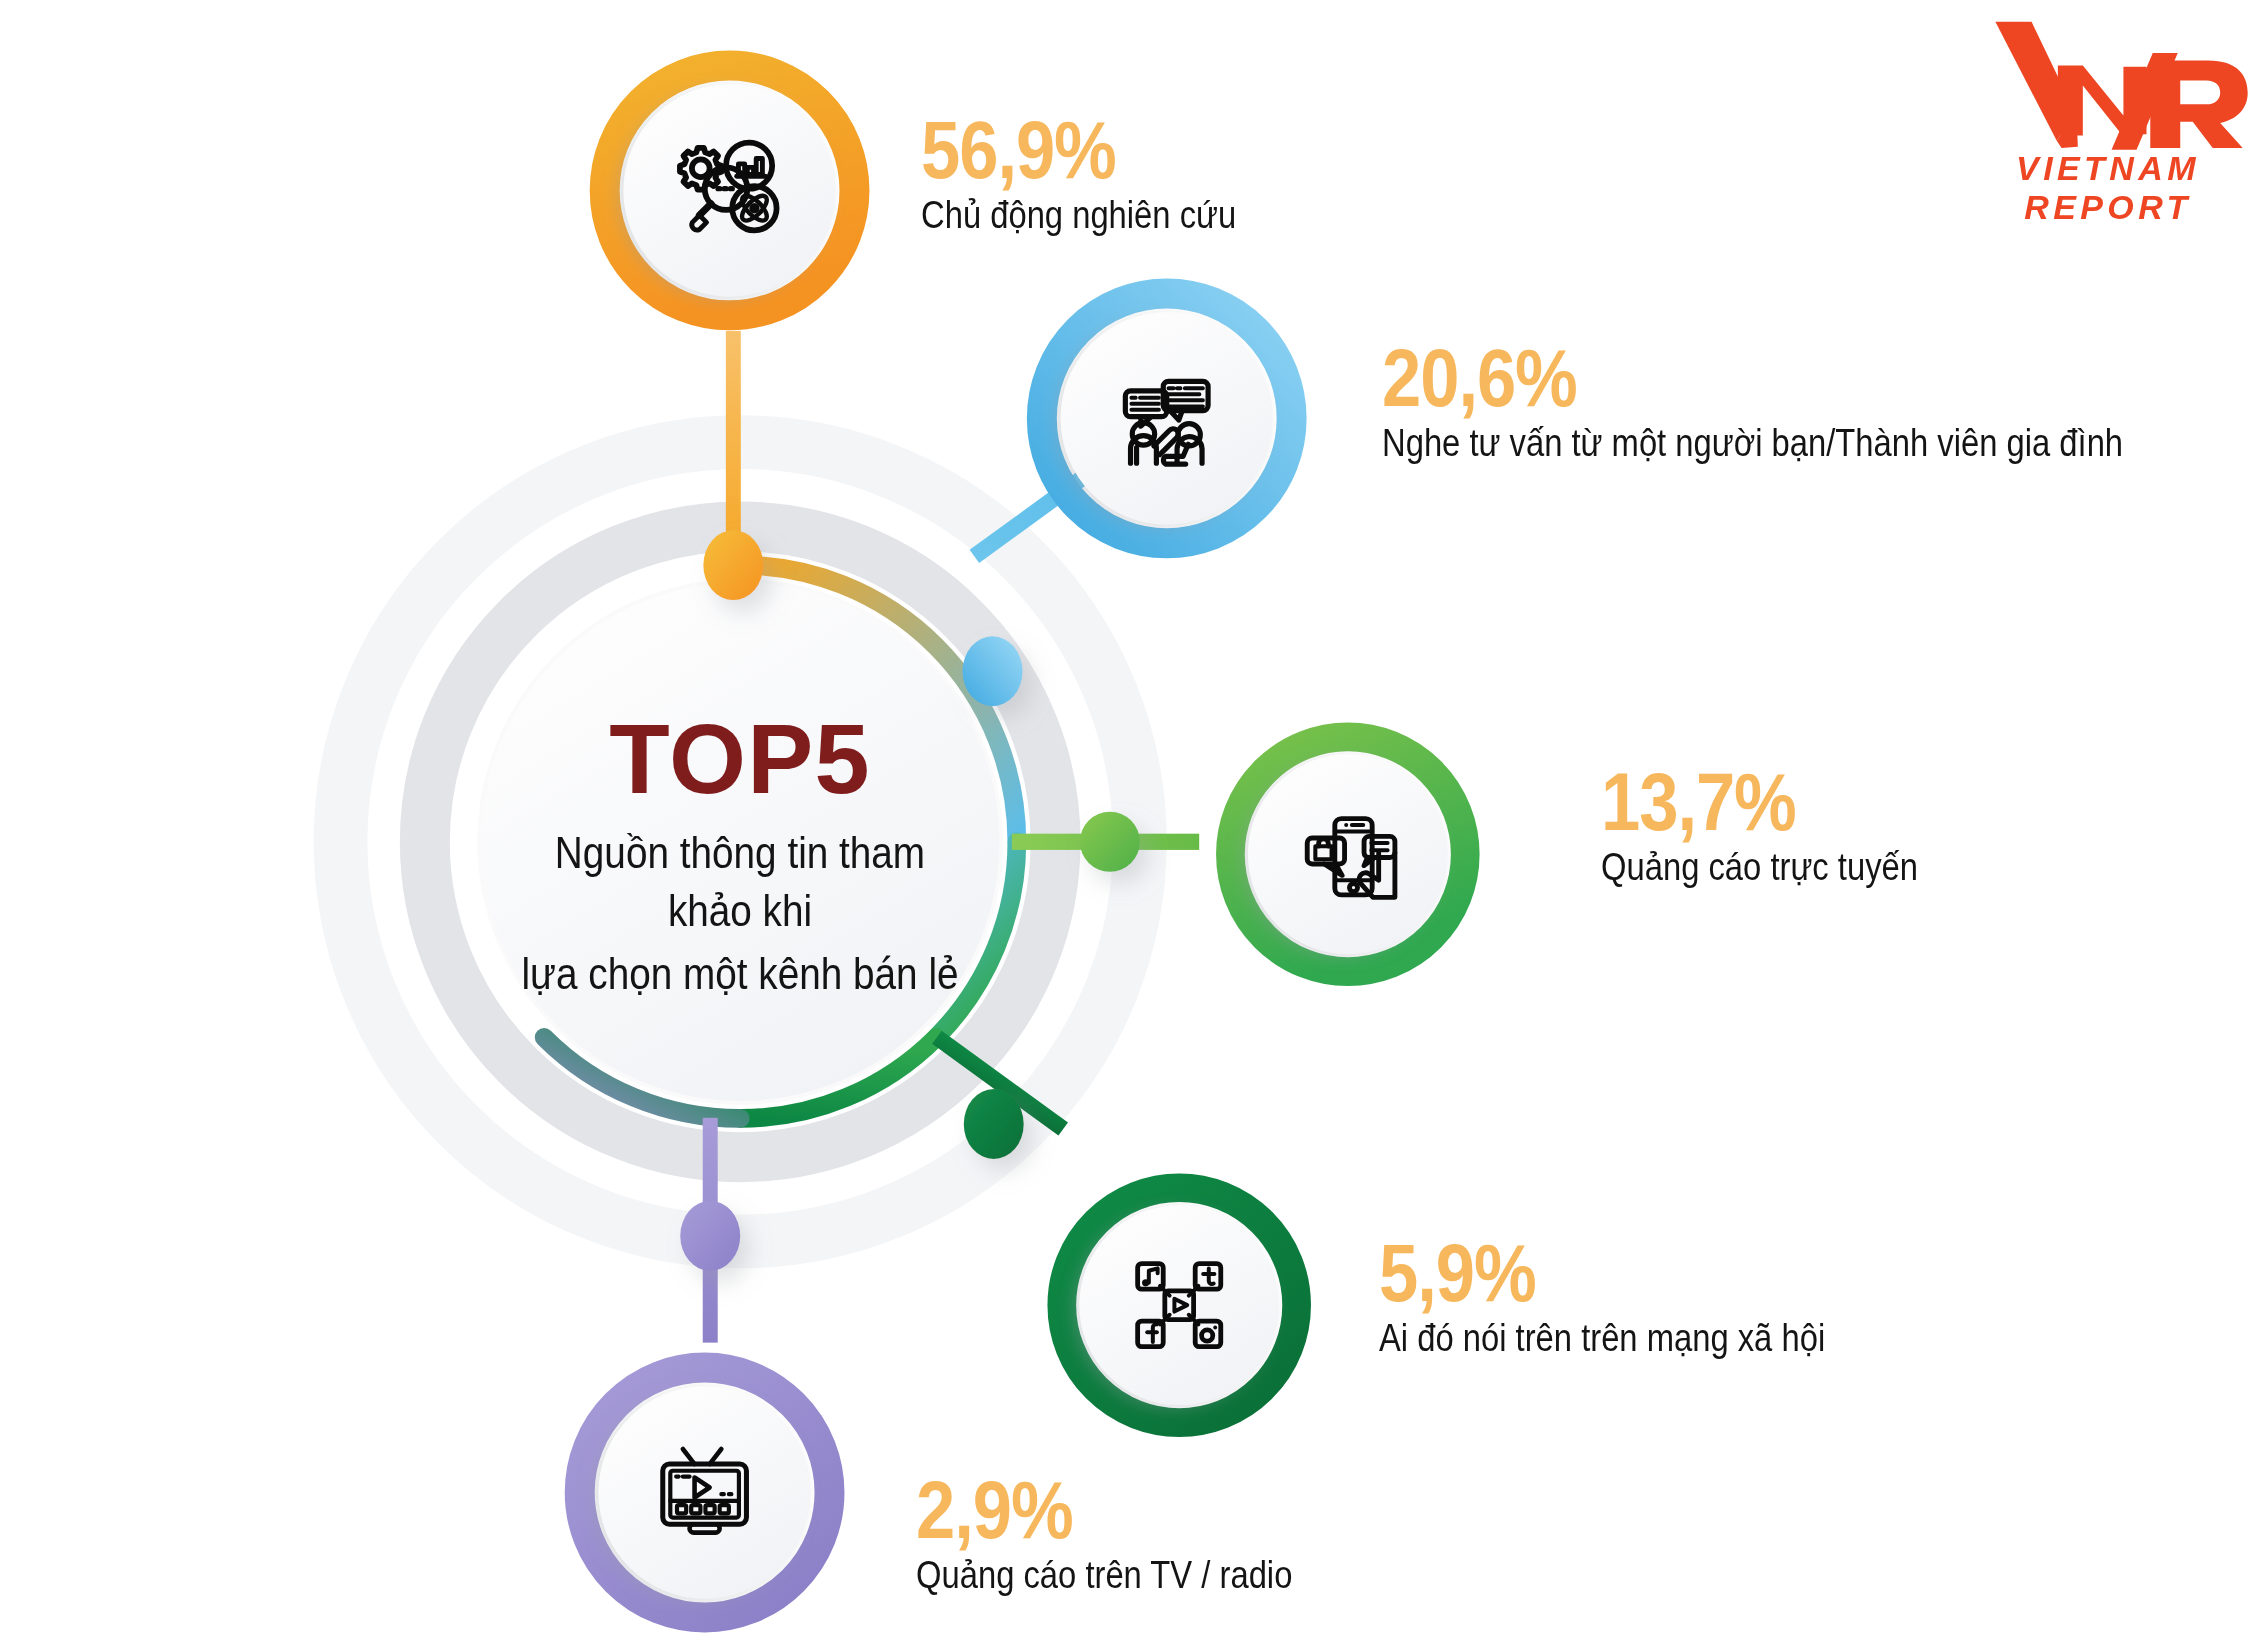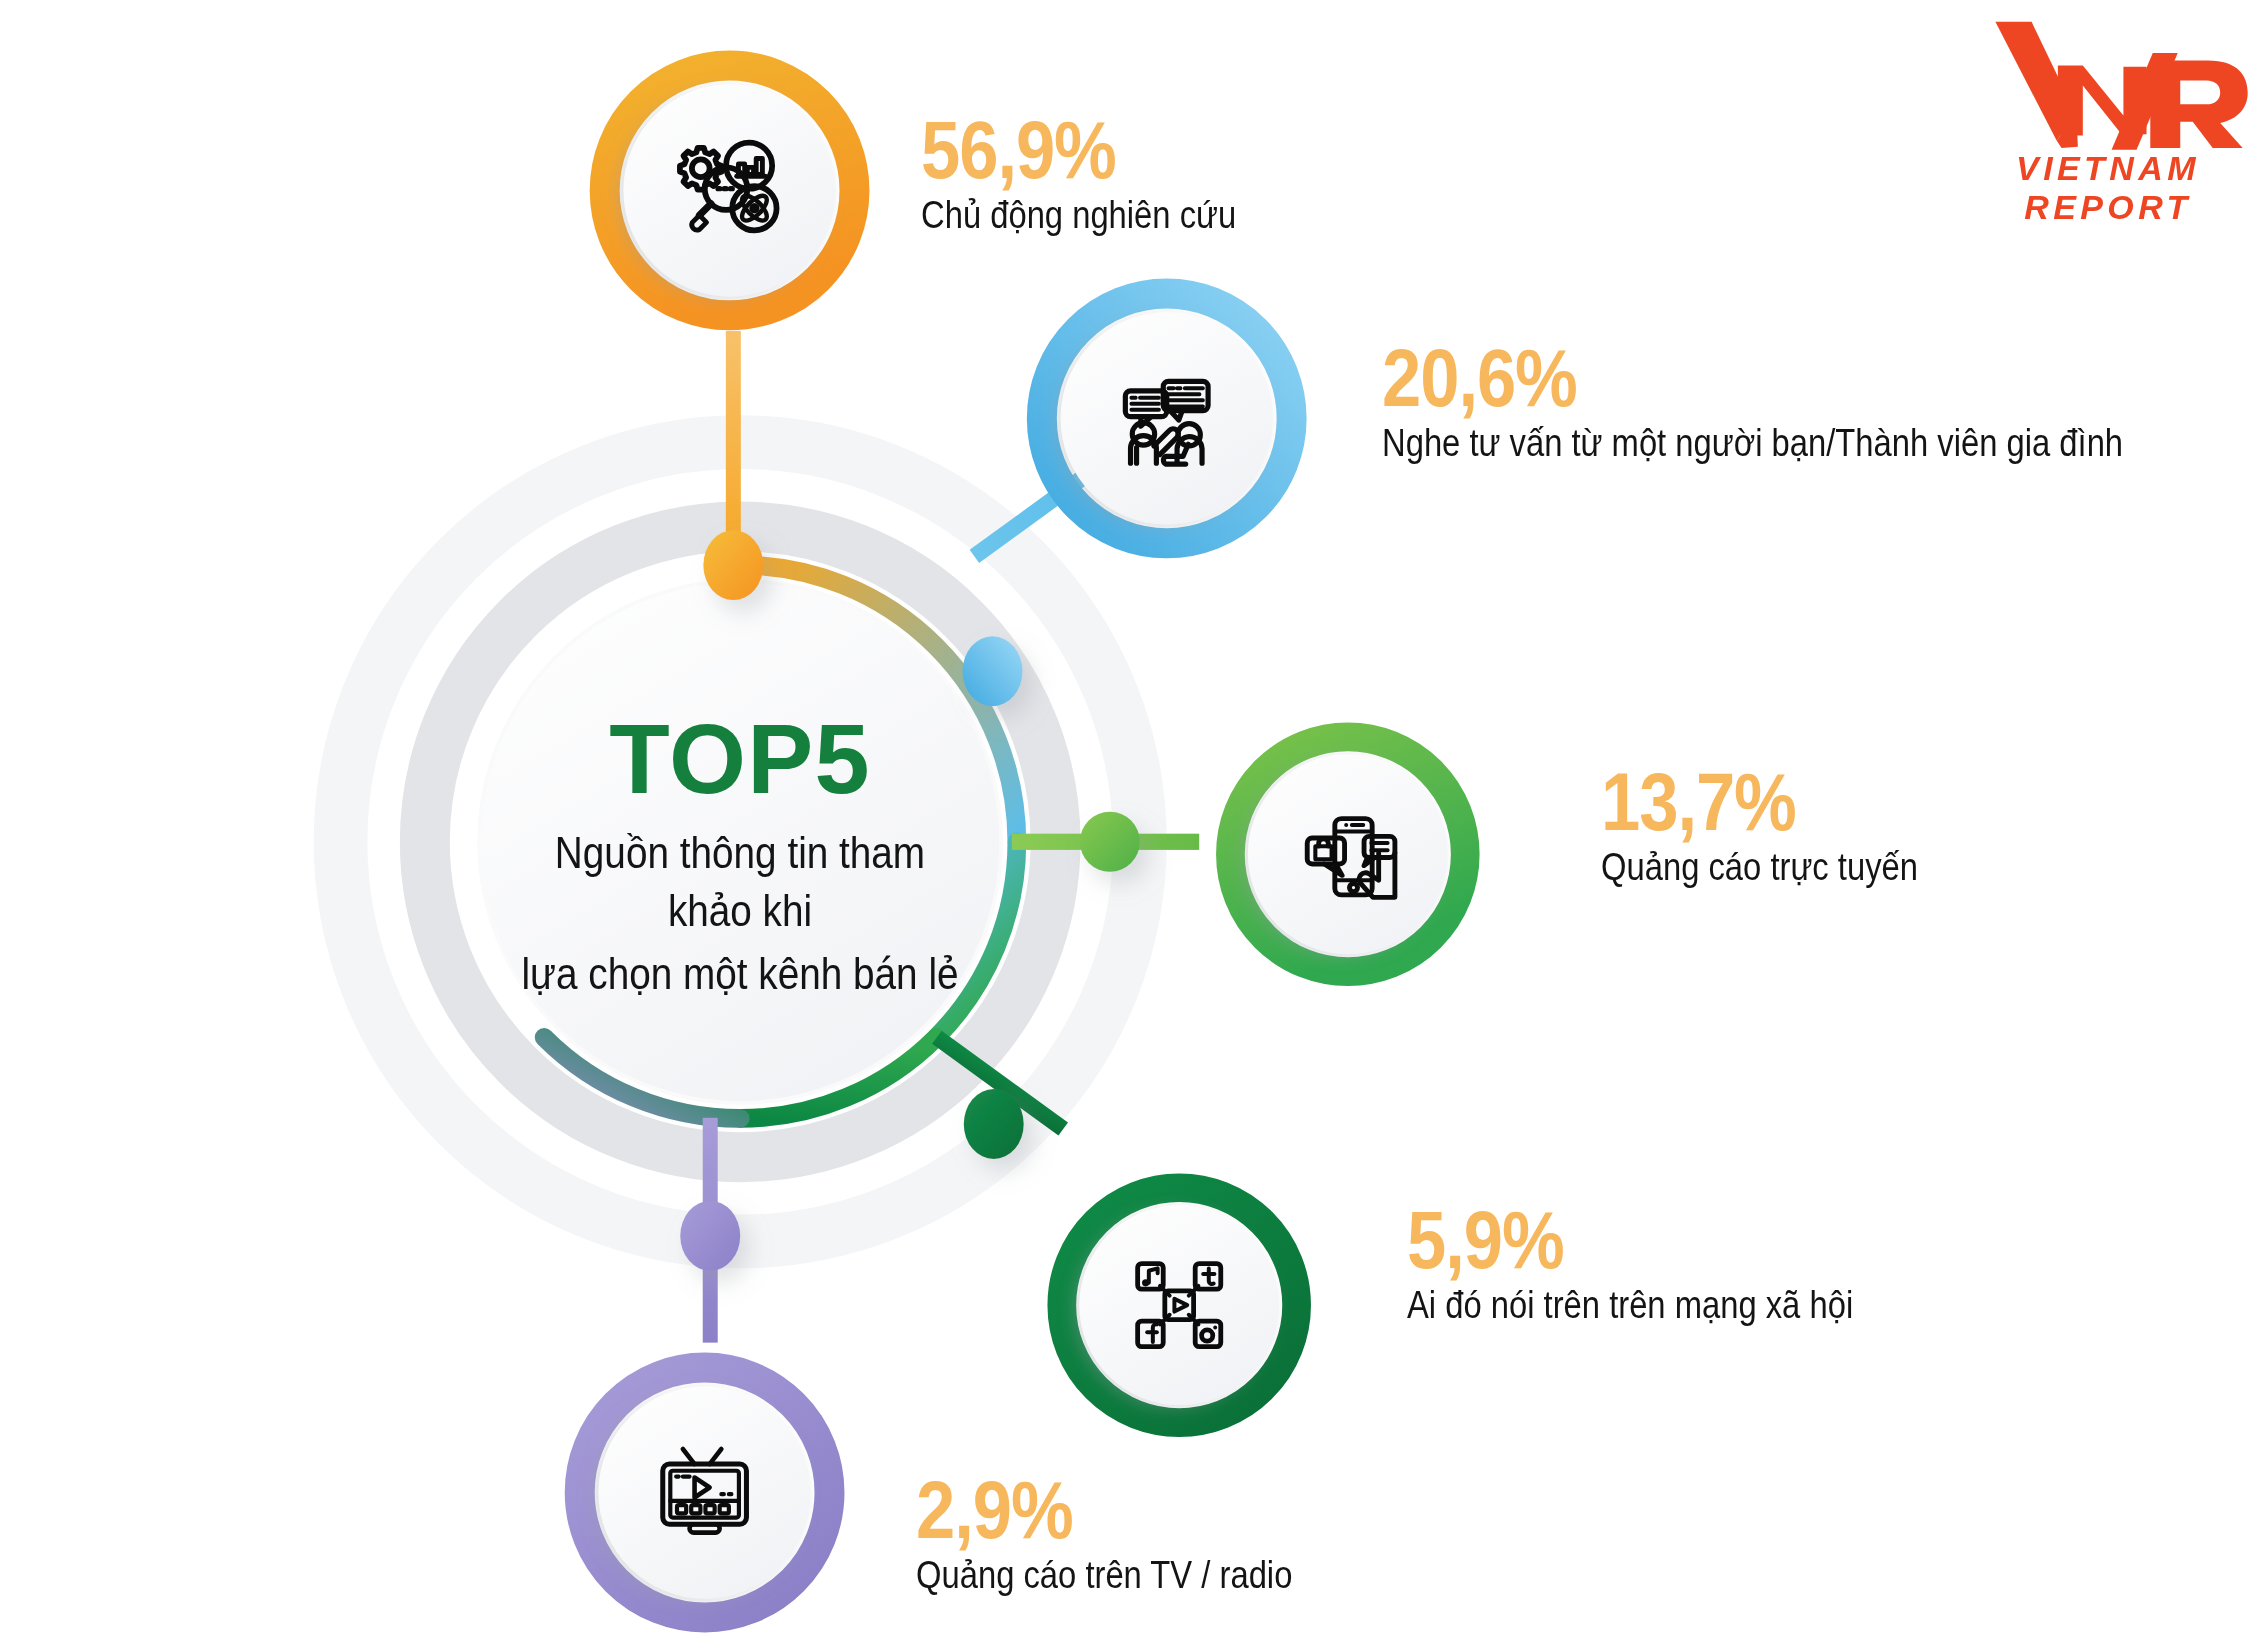--- a/index.html
+++ b/index.html
@@ -53,21 +53,21 @@
   }
   .center-text {
     position: absolute;
     width: 512px;
     text-align: center;
   }
   .center-top5 {
     font-family: "Liberation Sans Narrow", "Liberation Sans", sans-serif;
     font-weight: bold;
     font-size: 99px;
-    color: #15803d;
+    color: #7f1d1d;
     letter-spacing: 1.2px;
     line-height: 1;
   }
   .center-sub {
     font-family: "Liberation Sans Narrow", "Liberation Sans", sans-serif;
     font-size: 44px;
     color: #141414;
     line-height: 1.32;
     margin-top: 16px;
     transform: scaleX(0.88);
@@ -382,21 +382,21 @@
   <div class="label-block" style="left:1382px; top:337px;">
     <div class="pct">20,6%</div>
     <div class="desc">Nghe tư vấn từ một người bạn/Thành viên gia đình</div>
   </div>
 
   <div class="label-block" style="left:1560px; top:761px;margin-left:41px;">
     <div class="pct">13,7%</div>
     <div class="desc">Quảng cáo trực tuyến</div>
   </div>
 
-  <div class="label-block" style="left:1379px; top:1199px;margin-left:28px;">
+  <div class="label-block" style="left:1379px; top:1232px;">
     <div class="pct">5,9%</div>
     <div class="desc">Ai đó nói trên trên mạng xã hội</div>
   </div>
 
   <div class="label-block" style="left:916px; top:1469px;">
     <div class="pct">2,9%</div>
     <div class="desc">Quảng cáo trên TV / radio</div>
   </div>
 
   <div class="center-text" style="left:484px; top:709px;">

